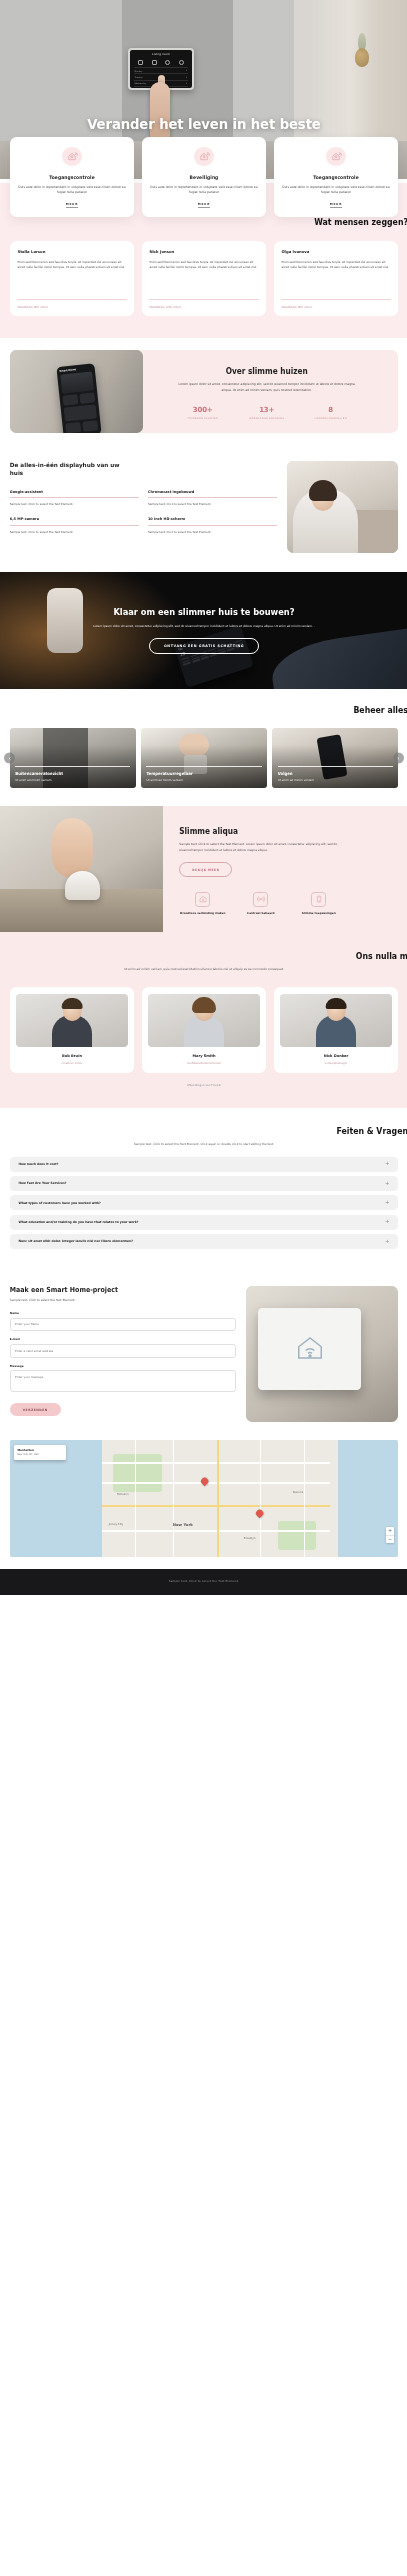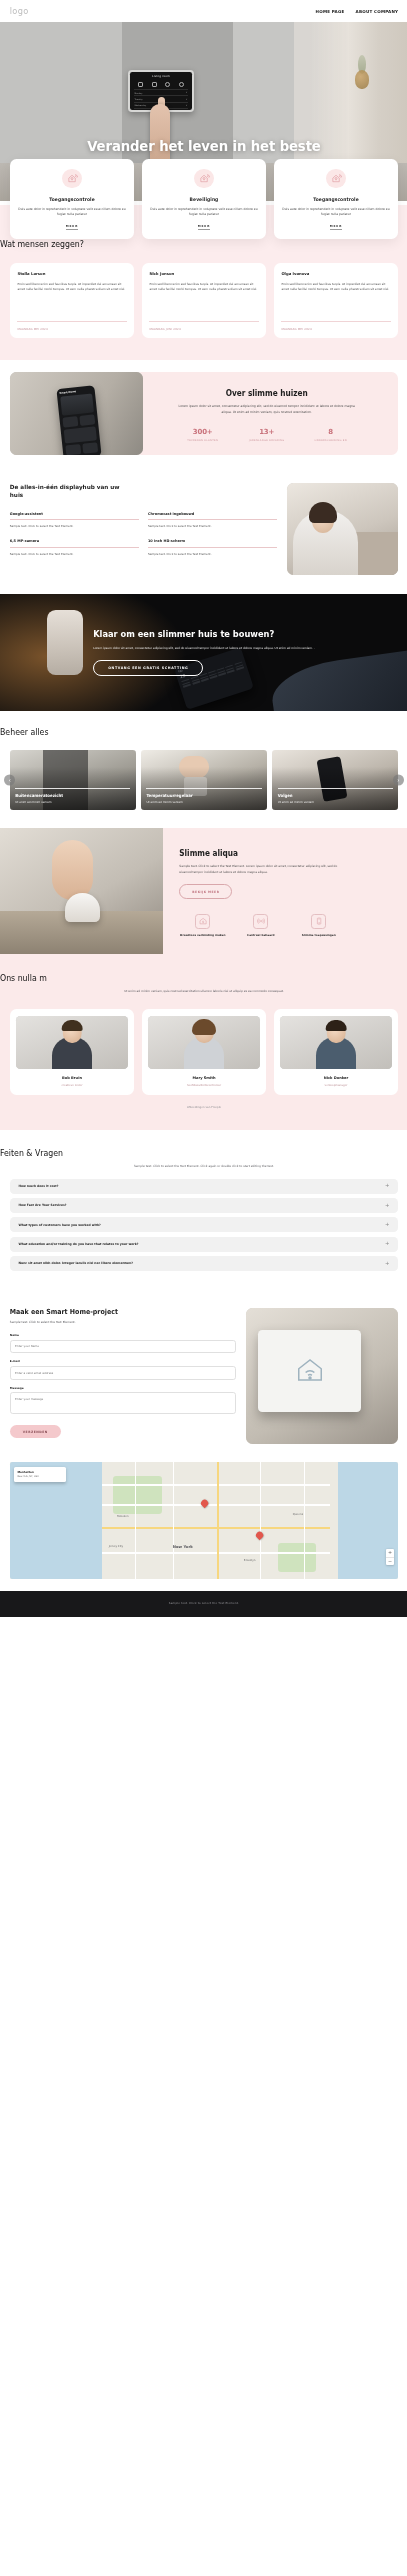--- a/index.html
+++ b/index.html
@@ -58,21 +58,21 @@
   .ficon{width:19.6px;height:19.6px;border-radius:50%;background:#fbe7e7;margin:0 auto 7.6px;
      display:flex;align-items:center;justify-content:center}
   .ficon svg{width:11px;height:11px}
   .ftitle{font-family:"DejaVu Sans Condensed","Liberation Sans",sans-serif;font-weight:bold;font-size:4.9px;margin-bottom:4.9px;letter-spacing:0.1px}
   .ftext{font-size:3px;line-height:1.85;color:#4a4a4a}
   .fmore{display:inline-block;margin-top:6px;font-size:2.9px;letter-spacing:0.9px;font-weight:bold;
      color:#2b2b2b;border-bottom:0.5px solid #9a9a9a;padding-bottom:1.1px;text-decoration:none}
 
   
   .testi{background:#fceced;padding:34px 0 22px;margin-top:-34px}
-  .sec-title{font-family:"DejaVu Sans Condensed","Liberation Sans",sans-serif;font-weight:normal;text-align:left;font-size:8.7px;color:#141414}
+  .sec-title{font-family:"DejaVu Sans Condensed","Liberation Sans",sans-serif;font-weight:bold;text-align:right;font-size:8.7px;color:#141414}
   .trow{display:flex;gap:7.6px;padding:0 9.8px;margin-top:14px}
   .tcard{flex:1;background:#fff;border-radius:6.5px;padding:8.7px 7.6px 6.5px}
   .tname{font-weight:bold;font-size:3.8px;margin-bottom:5.4px}
   .ttext{font-size:2.9px;line-height:1.95;color:#4a4a4a;min-height:34px}
   .tdate{margin-top:5.4px;border-top:0.5px solid #f0d4d6;padding-top:4.9px;font-size:2.7px;letter-spacing:0.2px;color:#c49098;text-transform:uppercase}
 
   
   .about{display:flex;padding:12px 9.8px;gap:0;align-items:stretch}
   .about-img{width:133px;border-radius:6.5px;overflow:hidden;position:relative;background:#bdb9b2}
   .ai-wall{position:absolute;inset:0;background:linear-gradient(120deg,#cfcac2,#b4aea5 60%,#8e8a83)}
@@ -114,21 +114,21 @@
      background:radial-gradient(ellipse at 30% 45%,rgba(255,170,80,.45),rgba(0,0,0,0) 62%)}
   .cta-speaker{position:absolute;left:47px;top:16.3px;width:36px;height:65px;border-radius:8.7px;
      background:linear-gradient(#efe9e2,#b9b2a9);opacity:.95}
   .cta-phone{position:absolute;left:179px;top:63px;width:70px;height:43px;transform:rotate(-18deg);
      background:#14161a;border-radius:4.3px;box-shadow:0 5.4px 12px rgba(0,0,0,.6);padding:3.3px}
   .cp-d{color:#8d8f94;font-size:2.7px;line-height:1.2}
   .cp-grid{display:grid;grid-template-columns:repeat(7,1fr);gap:1.1px;margin-top:2.2px}
   .cp-grid i{display:block;height:1.6px;background:#2b2e33;border-radius:0.5px}
   .cta-couch{position:absolute;right:-5.4px;bottom:-14px;width:141px;height:65px;border-radius:50% 0 0 0;
      background:linear-gradient(135deg,#343c47,#1b2028);transform:rotate(-8deg)}
-  .cta-in{position:relative;z-index:3;color:#fff;padding:0 33px}
+  .cta-in{position:relative;z-index:3;text-align:center;color:#fff;padding:0 33px}
   .cta-h{font-family:"DejaVu Sans Condensed","Liberation Sans",sans-serif;font-weight:bold;font-size:9.2px;margin-bottom:6.5px}
   .cta-p{font-size:2.9px;line-height:1.95;opacity:.92;max-width:234px;margin:0 auto 8.7px}
   .cta-btn{display:inline-block;border:0.5px solid #fff;border-radius:11px;padding:4.9px 14px;
      font-size:3.3px;font-weight:bold;letter-spacing:0.6px;color:#fff;text-decoration:none}
 
   
   .manage{padding:16.3px 0 18.5px;background:#fff}
   .mrow{display:flex;gap:5.4px;padding:0 9.8px;margin-top:13px;position:relative}
   .mcard{flex:1;height:60px;border-radius:3.3px;overflow:hidden;position:relative}
   .mc-bg{position:absolute;inset:0}
@@ -236,27 +236,20 @@
 
   
   .footer{background:#18181a;color:#9b9b9f;text-align:center;padding:9.8px 0 12px}
   .footer-t{font-size:2.7px;letter-spacing:0.2px}
 </style>
 </head>
 <body>
 
 <div class="w">
 
-  <div class="header">
-    <div class="logo">logo</div>
-    <div class="nav">
-      <a href="#">HOME PAGE</a>
-      <a href="#">ABOUT COMPANY</a>
-    </div>
-  </div>
 
   <div class="hero">
     <div class="hero-bg">
       <div class="hero-wall"></div>
       <div class="hero-curtain"></div>
       <div class="hero-plant2"></div>
       <div class="hero-plant"></div>
       <div class="hero-floor"></div>
     </div>
     <div class="hero-panel">

